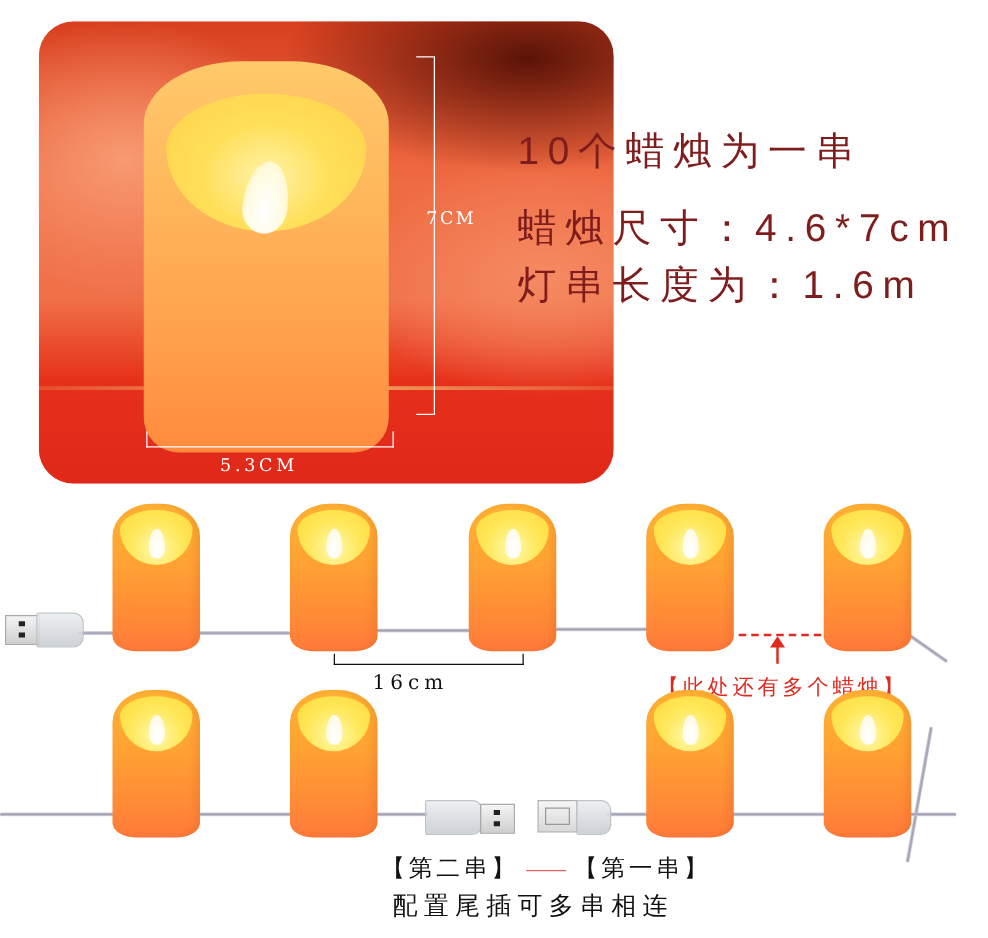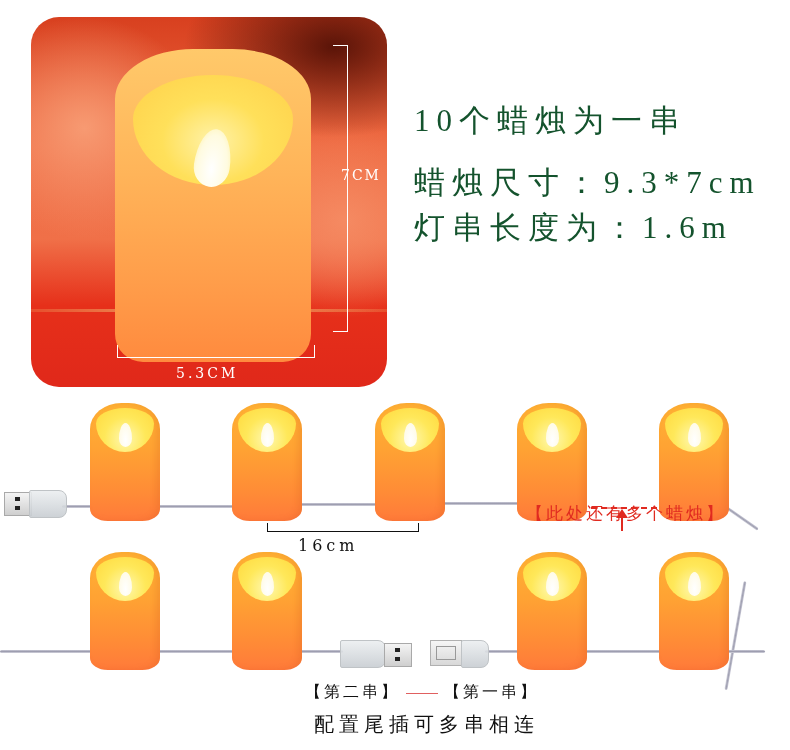--- a/index.html
+++ b/index.html
@@ -1,26 +1,26 @@
 <!DOCTYPE html>
 <html><head>
 <meta charset="utf-8">
 <style>
   html, body { margin:0; padding:0; background:#ffffff; }
   body { width:790px; height:750px; position:relative; overflow:hidden;
          font-family:"DejaVu Serif","Liberation Serif",serif; }
 
   
-  .hero { position:absolute; left:31px; top:17px; width:356px; height:370px;
+  .hero { position:absolute; left:31px; top:17px; width:418px; height:370px;
           border-radius:28px; overflow:hidden;
           background:
             radial-gradient(ellipse 60% 35% at 85% 8%, #5a1408 0%, rgba(90,20,8,0) 70%),
             radial-gradient(ellipse 45% 40% at 15% 30%, #f79a72 0%, rgba(247,154,114,0) 75%),
             radial-gradient(ellipse 45% 35% at 88% 55%, #f58a62 0%, rgba(245,138,98,0) 75%),
-            linear-gradient(180deg, #d8401f 0%, #ee6a42 35%, #f07048 60%, #e6301a 78%, #e0281a 100%); }
+            linear-gradient(180deg, #d8401f 0%, #ee6a42 35%, #f07048 60%, #e6301a 78%, #e0281a 100%); padding-left: 42px; }
   .hero-wire { position:absolute; left:0; right:0; top:292px; height:3px;
                background:linear-gradient(90deg, rgba(240,200,120,.2), rgba(240,200,120,.8), rgba(240,200,120,.2)); }
   .hero-candle { position:absolute; left:84px; top:32px; width:196px; height:313px;
                  border-radius:40% 40% 28px 28px / 16% 16% 28px 28px;
                  background:linear-gradient(180deg, #ffc96a 0%, #ffb459 40%, #ff9d4a 75%, #ff8a3e 100%); }
   .hero-cup { position:absolute; left:18px; top:26px; width:160px; height:110px;
               border-radius:50% 50% 50% 50% / 40% 40% 60% 60%;
               background:radial-gradient(ellipse at 50% 60%, #fff2a8 0%, #ffe05a 45%, #ffd04a 100%); }
   .hero-flame { position:absolute; left:80px; top:80px; width:36px; height:58px;
                 border-radius:50% 50% 50% 50% / 65% 65% 35% 35%;
@@ -29,22 +29,22 @@
   .dim-v { position:absolute; left:316px; top:28px; width:0; height:287px;
            border-right:1.5px solid #fff; }
   .dim-v-top, .dim-v-bot { position:absolute; left:302px; width:14px; height:0; border-top:1.5px solid #fff; }
   .dim-v-top { top:28px; } .dim-v-bot { top:314px; }
   .dim-v-label { position:absolute; left:310px; top:150px; color:#fff; font-size:14px; letter-spacing:2px; }
   .dim-h { position:absolute; left:86px; top:328px; width:196px; height:12px;
            border-left:1.5px solid #fff; border-right:1.5px solid #fff; border-bottom:1.5px solid #fff; }
   .dim-h-label { position:absolute; left:145px; top:348px; color:#fff; font-size:14px; letter-spacing:3px; }
 
   
-  .spec { position:absolute; left:414px; color:#14532d; font-size:31px; letter-spacing:7px;
-          font-family:Liberation Serif, serif; white-space:nowrap; }
+  .spec { position:absolute; left:414px; color:#7f1d1d; font-size:31px; letter-spacing:7px;
+          font-family:Liberation Sans, sans-serif; white-space:nowrap; }
 
   
   .candle { position:absolute; width:70px; height:118px;
             border-radius:45% 45% 18px 18px / 22% 22% 12px 12px;
             background:linear-gradient(180deg, #ffb234 0%, #ffa233 40%, #ff8c36 75%, #ff7a3a 100%);
             box-shadow: inset -4px 0 6px rgba(200,80,20,.18); }
   .candle .cup { position:absolute; left:6px; top:5px; width:58px; height:44px;
                  border-radius:50% 50% 50% 50% / 35% 35% 65% 65%;
                  background:radial-gradient(ellipse at 50% 70%, #fff8b0 0%, #ffe85a 50%, #ffd93d 100%); }
   .candle .flame { position:absolute; left:29px; top:20px; width:13px; height:24px;
@@ -66,24 +66,24 @@
   
   .span-bracket { position:absolute; left:267px; top:523px; width:150px; height:8px;
                   border-left:1.5px solid #111; border-right:1.5px solid #111; border-bottom:1.5px solid #111; }
   .span-label { position:absolute; left:298px; top:536px; font-size:16px; color:#111; letter-spacing:4px; }
 
   
   .dash-red { position:absolute; left:591px; top:507px; width:66px; height:0; border-top:2.5px dashed #e02a20; }
   .arrow-shaft { position:absolute; left:621px; top:515px; width:2px; height:16px; background:#e02a20; }
   .arrow-head { position:absolute; left:616px; top:509px; width:0; height:0;
                 border-left:6px solid transparent; border-right:6px solid transparent; border-bottom:9px solid #e02a20; }
-  .red-note { position:absolute; left:526px; top:502px; color:#e02a20; font-size:17px; letter-spacing:3px; white-space:nowrap; }
+  .red-note { position:absolute; left:526px; top:538px; color:#e02a20; font-size:17px; letter-spacing:3px; white-space:nowrap; }
 
   
-  .connect-note { position:absolute; left:305px; top:682px; font-size:16px; color:#111; letter-spacing:3px; white-space:nowrap; }
+  .connect-note { position:absolute; left:305px; top:682px; font-size:19px; color:#111; letter-spacing:3px; white-space:nowrap; }
   .connect-note .sep { display:inline-block; width:44px; height:14px; vertical-align:middle; position:relative; }
   .connect-note .sep:before { content:""; position:absolute; left:6px; right:6px; top:7px; height:1px; background:#e06060; }
   .config-note { position:absolute; left:314px; top:711px; font-size:20px; color:#111; letter-spacing:5px; white-space:nowrap; }
 </style>
 </head>
 <body>
 
 <div class="hero">
   <div class="hero-wire"></div>
   <div class="hero-candle">
@@ -92,21 +92,21 @@
   </div>
   <div class="dim-v"></div>
   <div class="dim-v-top"></div>
   <div class="dim-v-bot"></div>
   <div class="dim-v-label">7CM</div>
   <div class="dim-h"></div>
   <div class="dim-h-label">5.3CM</div>
 </div>
 
 <div class="spec" style="top:100px;">10个蜡烛为一串</div>
-<div class="spec" style="top:162px;">蜡烛尺寸：9.3*7cm</div>
+<div class="spec" style="top:162px;">蜡烛尺寸：4.6*7cm</div>
 <div class="spec" style="top:207px;">灯串长度为：1.6m</div>
 
 <div class="wire" style="left:62px; top:505px; width:40px;"></div>
 <div class="wire" style="left:155px; top:505px; width:85px;"></div>
 <div class="wire" style="left:298px; top:503px; width:85px;"></div>
 <div class="wire" style="left:440px; top:502px; width:85px;"></div>
 <div class="wire" style="left:725px; top:505px; width:40px; transform:rotate(35deg); transform-origin:left;"></div>
 <div class="wire" style="left:745px; top:580px; width:110px; transform:rotate(100deg); transform-origin:left;"></div>
 
 <div class="usb-plug" style="left:4px; top:492px;">

